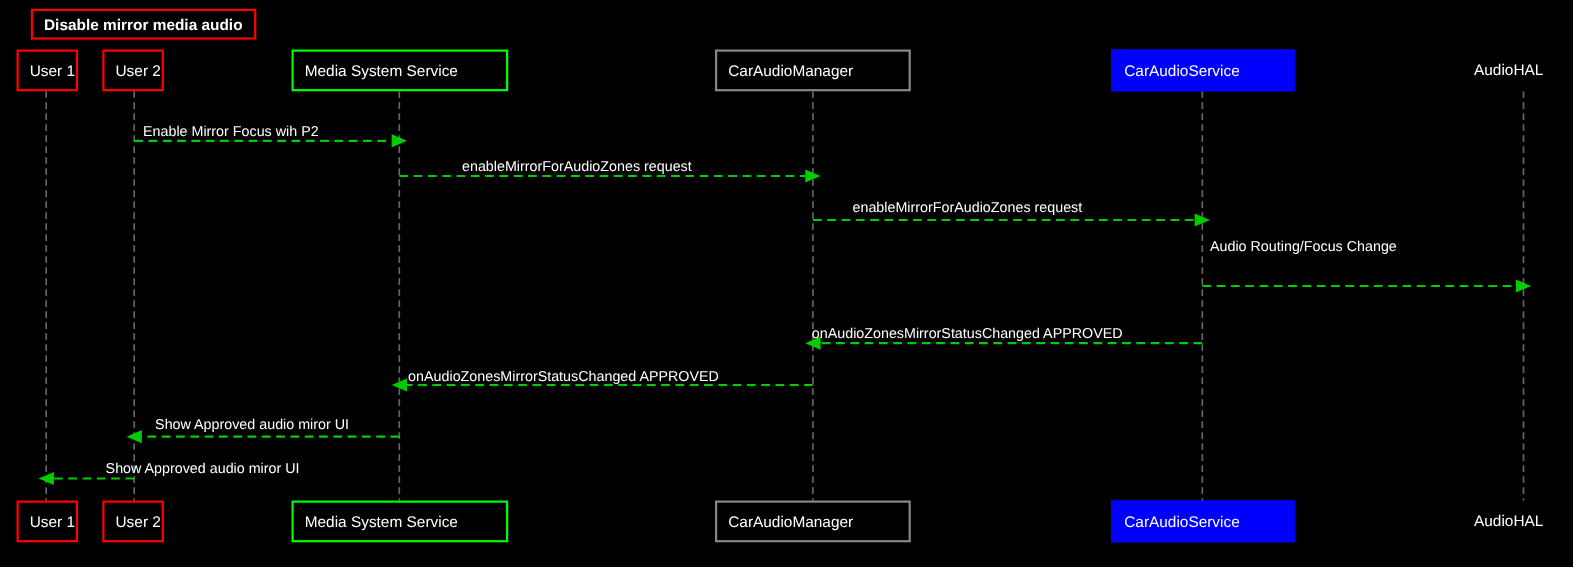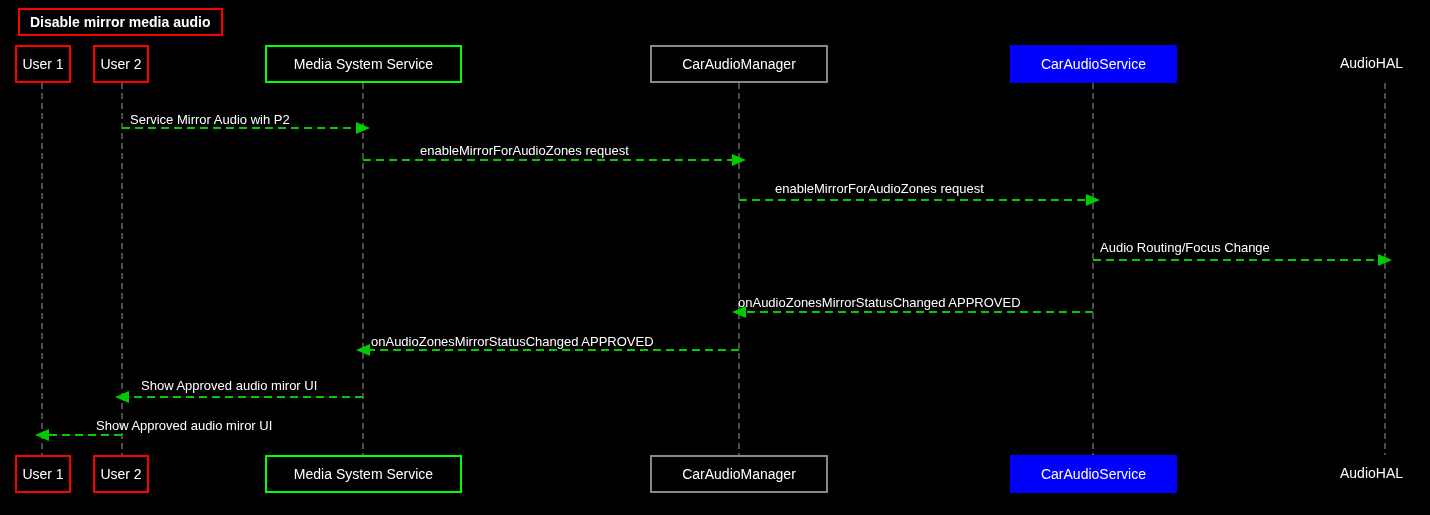--- a/index.html
+++ b/index.html
@@ -15,37 +15,37 @@
     }
 
     .actor-box {
       position: absolute;
       border: 2px solid;
       padding: 4px 10px;
       font-size: 14px;
       white-space: nowrap;
       display: flex;
       align-items: center;
-      justify-content: center;
+      justify-content: flex-start;
     }
 
     .title-box {
       position: absolute;
       border: 2px solid #f00;
       background: #000;
       color: #fff;
       padding: 4px 10px;
       font-size: 14px;
       font-weight: bold;
     }
   </style>
 </head>
 <body>
 
-<div class="title-box" style="left:18px; top:8px;">Disable mirror media audio</div>
+<div class="title-box" style="left:28px; top:8px;">Disable mirror media audio</div>
 
 <div class="actor-box" style="left:15px; top:45px; width:56px; height:38px; border-color:#f00;">
   <span>User 1</span>
 </div>
 
 <div class="actor-box" style="left:93px; top:45px; width:56px; height:38px; border-color:#f00;">
   <span>User 2</span>
 </div>
 
 <div class="actor-box" style="left:265px; top:45px; width:197px; height:38px; border-color:#0f0;">
@@ -120,27 +120,27 @@
   <line x1="739" y1="350" x2="370" y2="350" stroke="#00cc00" stroke-width="2" stroke-dasharray="8,5"></line>
   <polygon points="370,344 356,350 370,356" fill="#00cc00"></polygon>
 
   <line x1="363" y1="397" x2="129" y2="397" stroke="#00cc00" stroke-width="2" stroke-dasharray="8,5"></line>
   <polygon points="129,391 115,397 129,403" fill="#00cc00"></polygon>
 
   <line x1="122" y1="435" x2="49" y2="435" stroke="#00cc00" stroke-width="2" stroke-dasharray="8,5"></line>
   <polygon points="49,429 35,435 49,441" fill="#00cc00"></polygon>
 </svg>
 
-<div style="position:absolute; left:130px; top:112px; color:#fff; font-size:13px;">Service Mirror Audio wih P2</div>
+<div style="position:absolute; left:130px; top:112px; color:#fff; font-size:13px;">Enable Mirror Focus wih P2</div>
 
 <div style="position:absolute; left:420px; top:143px; color:#fff; font-size:13px;">enableMirrorForAudioZones request</div>
 
 <div style="position:absolute; left:775px; top:181px; color:#fff; font-size:13px;">enableMirrorForAudioZones request</div>
 
-<div style="position:absolute; left:1100px; top:240px; color:#fff; font-size:13px;">
+<div style="position:absolute; left:1100px; top:216px; color:#fff; font-size:13px;">
   <div>Audio Routing/Focus Change</div>
 </div>
 
 <div style="position:absolute; left:738px; top:295px; color:#fff; font-size:13px;">onAudioZonesMirrorStatusChanged APPROVED</div>
 
 <div style="position:absolute; left:371px; top:334px; color:#fff; font-size:13px;">onAudioZonesMirrorStatusChanged APPROVED</div>
 
 <div style="position:absolute; left:141px; top:378px; color:#fff; font-size:13px;">Show Approved audio miror UI</div>
 
 <div style="position:absolute; left:96px; top:418px; color:#fff; font-size:13px;">Show Approved audio miror UI</div>

